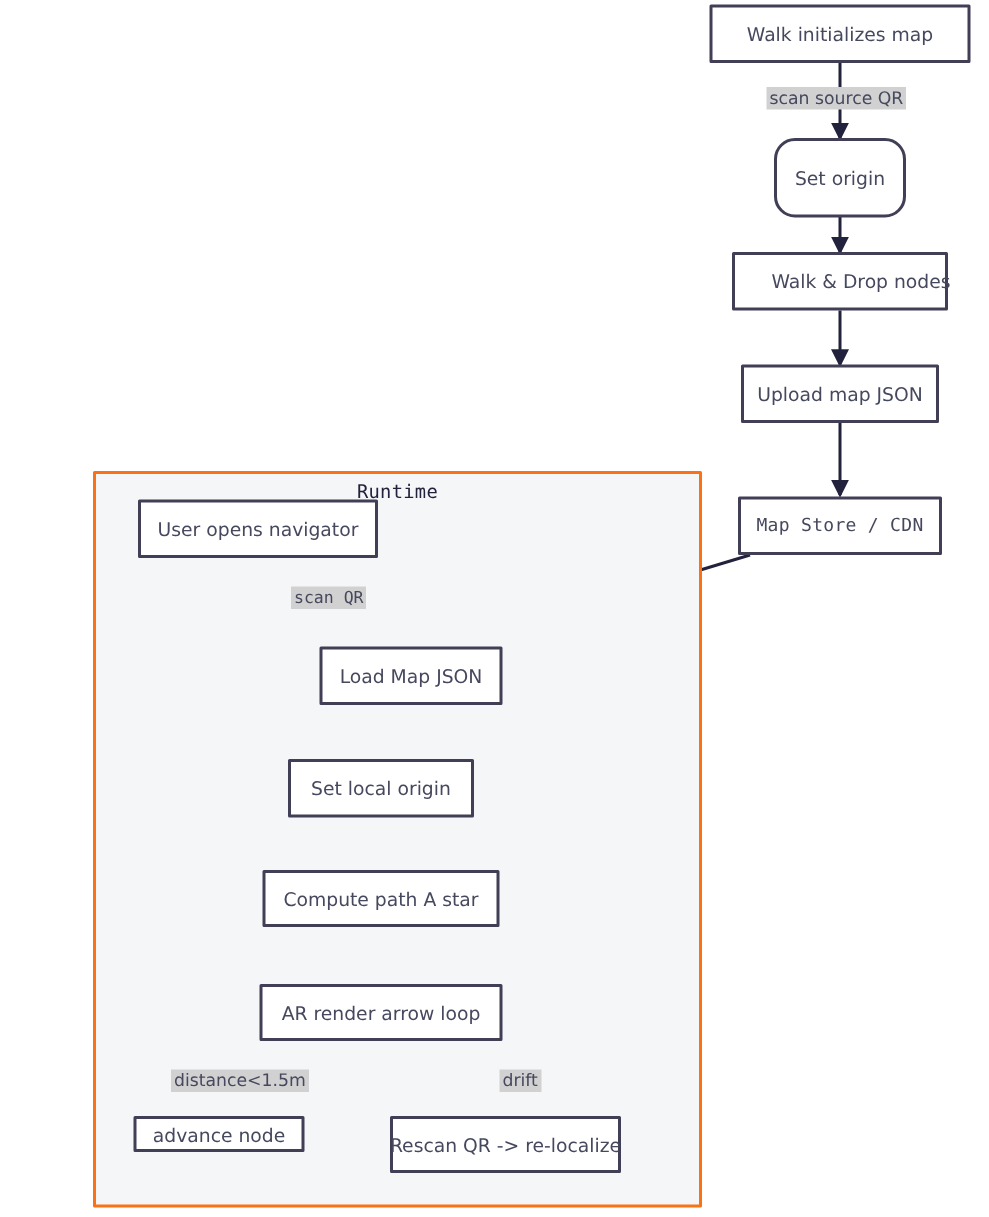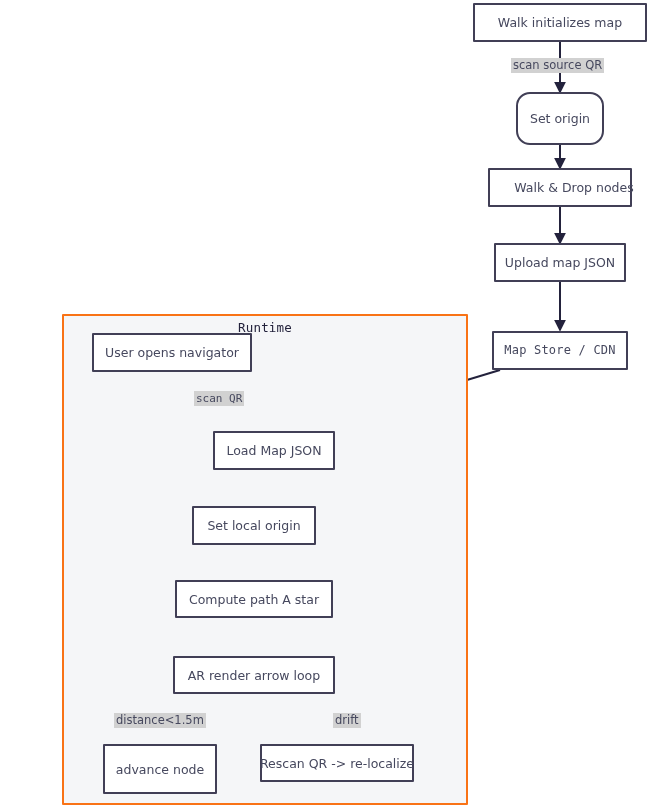--- a/index.html
+++ b/index.html
@@ -169,21 +169,21 @@
   </div>
 
   <div class="edge-label" style="left:114px; top:713px;">
     <span>distance&lt;1.5m</span>
   </div>
 
   <div class="edge-label" style="left:333px; top:713px;">
     <span>drift</span>
   </div>
 
-  <div class="node" style="left:103px; top:744px; width:114px; height:50px;">
+  <div class="node" style="left:89px; top:744px; width:114px; height:24px;">
     <span>advance node</span>
   </div>
 
   <div class="node" style="left:260px; top:744px; width:154px; height:38px;">
     <span>Rescan QR -&gt; re-localize</span>
   </div>
 
 </div>
 
 </body></html>

